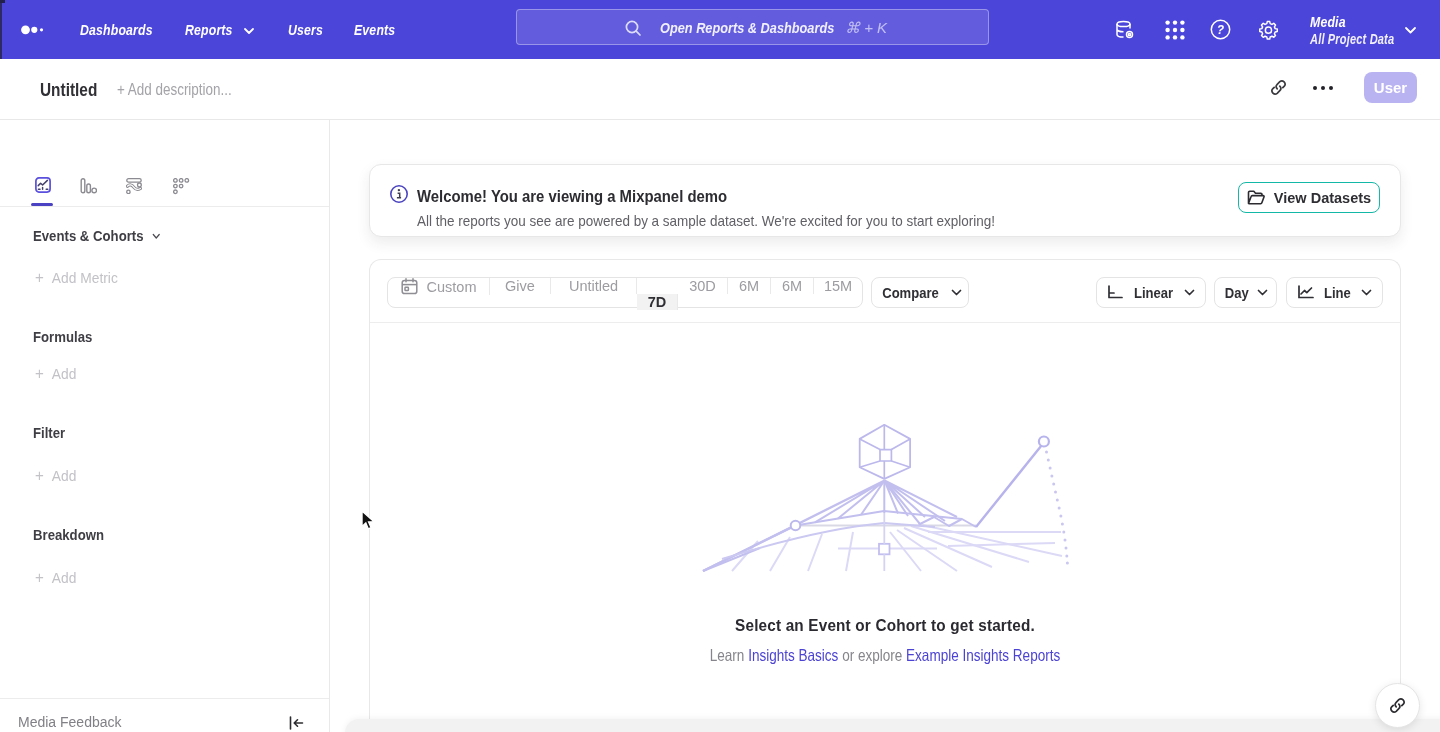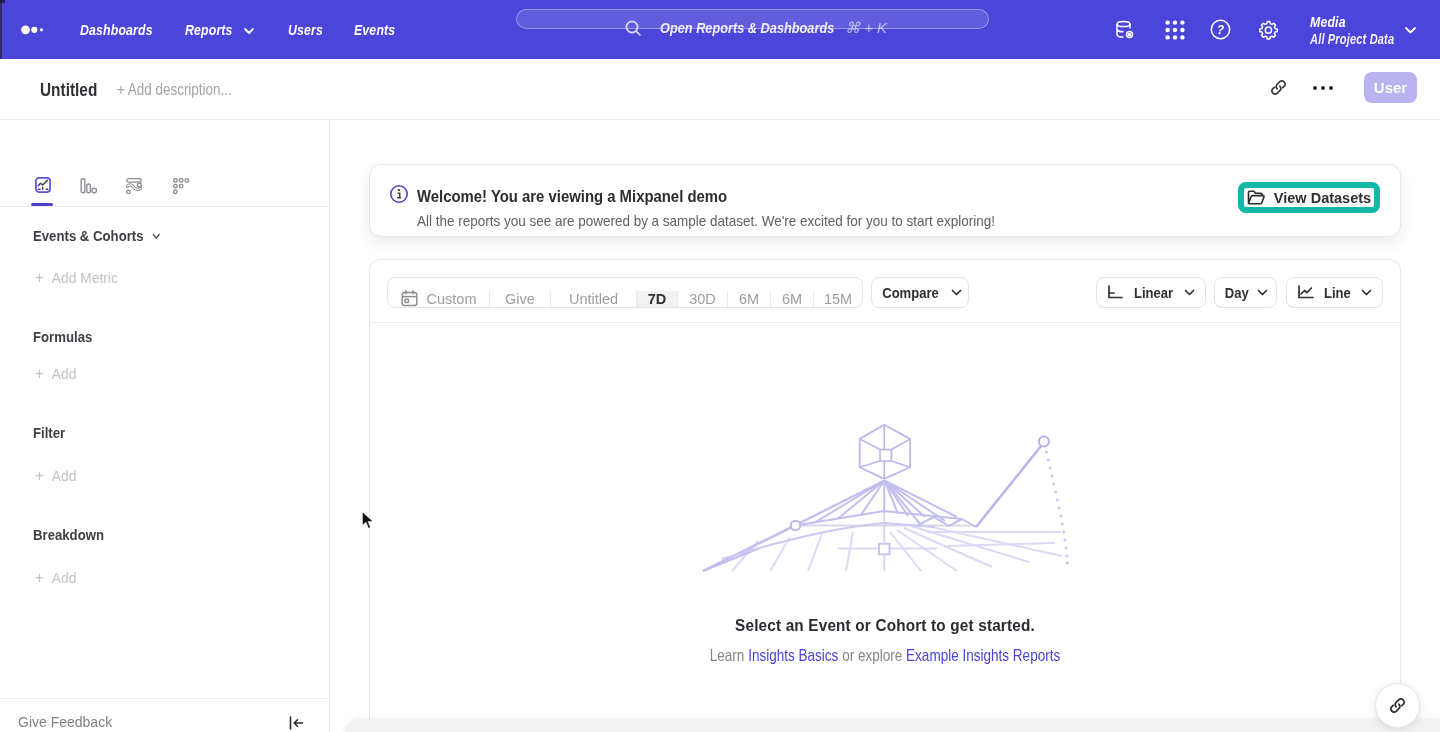--- a/index.html
+++ b/index.html
@@ -6,23 +6,23 @@
   html,body { width:1440px; height:732px; overflow:hidden; background:#fff;
     font-family:"Liberation Sans", sans-serif; }
   #page { position:relative; width:1440px; height:732px; overflow:hidden; }
   .abs { position:absolute; }
 
   
   #nav { position:absolute; left:0; top:0; width:1440px; height:59px; background:#4c45d9;font-style:italic; }
   #nav .edge { position:absolute; left:0; top:0; width:2px; height:59px; background:#2e2a66; }
   .navitem { position:absolute; top:0; height:59px; line-height:59px; color:#fff;
     font-size:15px; font-weight:700; letter-spacing:.2px; transform:scaleX(0.82); transform-origin:0 50%; }
-  #search { position:absolute; left:516px; top:9px; width:473px; height:20px;
+  #search { position:absolute; left:516px; top:9px; width:473px; height:36px;
     background:rgba(255,255,255,0.13); border:1px solid rgba(255,255,255,0.35);
-    border-radius:13px; }
+    border-radius:4px; }
   #search .ph { position:absolute; left:143px; top:9px; color:#f1f0fd; font-size:15px; font-weight:700;
     white-space:nowrap; transform:scaleX(0.85); transform-origin:0 50%; }
   #search .kbd { position:absolute; left:328px; top:9px; color:rgba(255,255,255,0.6); font-size:15px; }
 
   
   #header { position:absolute; left:0; top:59px; width:1440px; height:61px; background:#fff;
     border-bottom:1px solid #e8e8e8; }
   #untitled { position:absolute; left:40px; top:79px; font-size:19px; font-weight:700; color:#303035; transform:scaleX(0.81); transform-origin:0 0; white-space:nowrap; }
   #adddesc { position:absolute; left:117px; top:81px; font-size:16px; color:#a3a3a8; transform:scaleX(0.84); transform-origin:0 0; white-space:nowrap; }
   #savebtn { position:absolute; left:1364px; top:72px; width:53px; height:31px; background:#b9b4f1;
@@ -42,31 +42,31 @@
   .sb-add { position:absolute; left:35px; font-size:15.5px; color:#c2c2c7; transform:scaleX(0.89); transform-origin:0 0; white-space:nowrap; }
   .sb-add .plus { font-size:17px; margin-right:9px; color:#c2c2c7; }
   #sb-footer { position:absolute; left:0; top:578px; width:329px; height:34px; border-top:1px solid #ececec; }
   #sb-footer .t { position:absolute; left:18px; top:15px; font-size:14px; color:#808086; }
 
   
   #banner { position:absolute; left:369px; top:164px; width:1032px; height:73px; background:#fff;
     border:1px solid #e7e7e7; border-radius:12px; box-shadow:0 6px 14px rgba(40,40,60,0.09); }
   #banner .title { position:absolute; left:47px; top:23px; font-size:16px; font-weight:700; color:#2c2c31; transform:scaleX(0.93); transform-origin:0 0; white-space:nowrap; }
   #banner .sub { position:absolute; left:47px; top:48px; font-size:14.5px; color:#606066; transform:scaleX(0.93); transform-origin:0 0; white-space:nowrap; }
-  #viewds { position:absolute; left:868px; top:17px; width:142px; height:31px; border:6px solid #14b8a6;
+  #viewds { position:absolute; left:868px; top:17px; width:142px; height:31px; border:1px solid #14b8a6;
     border-radius:8px; background:#fff; display:flex; align-items:center; justify-content:center; }
   #viewds .t { font-size:14.5px; font-weight:700; color:#2e2e33; margin-left:8px; }
 
   #card { position:absolute; left:369px; top:259px; width:1032px; height:463px; background:#fff;
     border:1px solid #e8e8e8; border-radius:12px 12px 0 0; border-bottom:none; }
   #cardsep { position:absolute; left:370px; top:322px; width:1030px; height:1px; background:#ededed; }
 
   
   #seg { position:absolute; left:387px; top:277px; height:31px; border:1px solid #e4e4e4;
-    border-radius:8px; background:#fff; display:flex; align-items:flex-end; }
+    border-radius:8px; background:#fff; display:flex; align-items:flex-start; }
   #seg .c { display:flex; align-items:center; justify-content:center; font-size:14.5px;
     color:#9c9ca1; border-right:1px solid #e9e9e9; }
   #seg .c:last-child { border-right:none; }
   #seg .sel { background:#f2f2f2; color:#2f2f34; font-weight:700;margin-top:16px; }
   .btn { position:absolute; height:31px; border:1px solid #e4e4e4; border-radius:8px; background:#fff;
     display:flex; align-items:center; justify-content:center; font-size:15px; font-weight:700; color:#2f2f34; }
 
   
   #es-title { position:absolute; left:369px; top:616px; width:1032px; text-align:center;
     font-size:17px; font-weight:700; color:#2a2a30; letter-spacing:.2px; transform:scaleX(0.9); }
@@ -212,21 +212,21 @@
     </div>
     <div class="sb-add" style="top:148px"><span class="plus">+</span>Add Metric</div>
     <div class="sb-h" style="top:208px">Formulas</div>
     <div class="sb-add" style="top:244px"><span class="plus">+</span>Add</div>
     <div class="sb-h" style="top:304px">Filter</div>
     <div class="sb-add" style="top:346px"><span class="plus">+</span>Add</div>
     <div class="sb-h" style="top:406px">Breakdown</div>
     <div class="sb-add" style="top:448px"><span class="plus">+</span>Add</div>
 
     <div id="sb-footer">
-      <div class="t">Give Feedback</div>
+      <div class="t">Media Feedback</div>
       <svg class="abs" style="left:289px;top:17px" width="15" height="14" viewBox="0 0 15 14">
         <g stroke="#2c2c30" stroke-width="1.6" fill="none" stroke-linecap="round">
           <path d="M1.5 1 v12"></path>
           <path d="M13.5 7 H5.5 M8.5 3.8 L5.2 7 L8.5 10.2" stroke-linejoin="round"></path>
         </g>
       </svg>
     </div>
   </div>
 
   <div id="banner">

